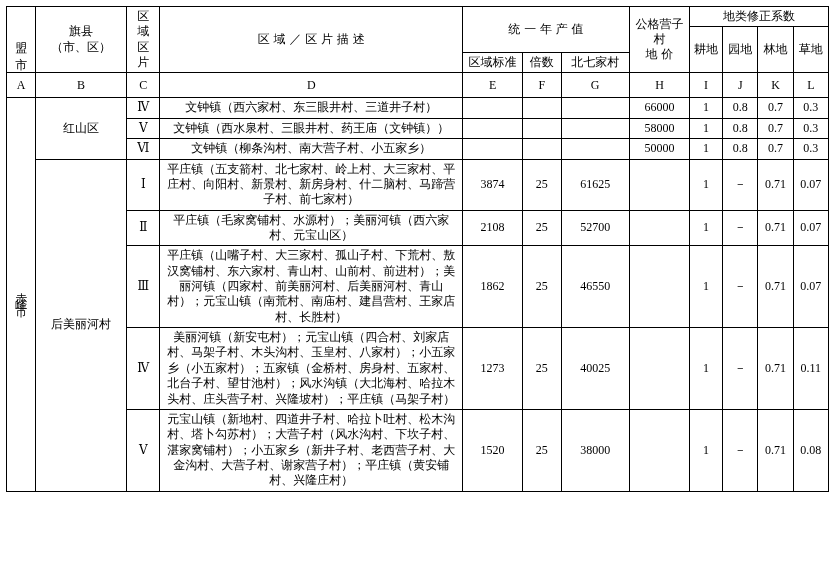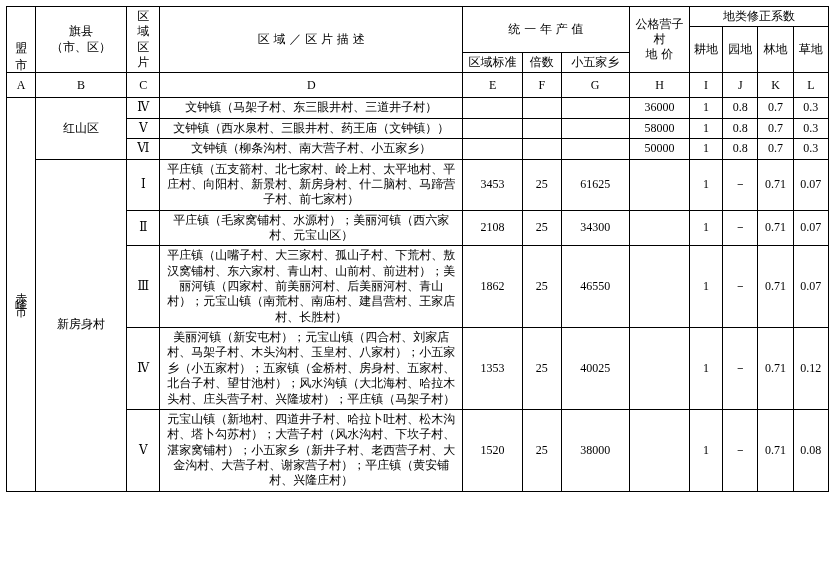--- a/index.html
+++ b/index.html
@@ -128,21 +128,21 @@
     <tr>
       <td class="hdr" rowspan="2">耕地</td>
       <td class="hdr" rowspan="2">园地</td>
       <td class="hdr" rowspan="2">林地</td>
       <td class="hdr" rowspan="2">草地</td>
     </tr>
 
     <tr>
       <td class="hdr">区域标准</td>
       <td class="hdr">倍数</td>
-      <td class="hdr">小五家乡</td>
+      <td class="hdr">北七家村</td>
     </tr>
 
     <tr class="letterrow">
       <td>A</td>
       <td>B</td>
       <td>C</td>
       <td>D</td>
       <td>E</td>
       <td>F</td>
       <td>G</td>
@@ -152,25 +152,25 @@
       <td>K</td>
       <td>L</td>
     </tr>
 
     <tr>
       <td rowspan="8">
         <span class="vert-wide">赤峰市</span>
       </td>
       <td rowspan="3">红山区</td>
       <td class="roman">Ⅳ</td>
-      <td class="desc">文钟镇（马架子村、东三眼井村、三道井子村）</td>
-      <td class="num"></td>
-      <td class="num"></td>
-      <td class="num"></td>
-      <td class="num">36000</td>
+      <td class="desc">文钟镇（西六家村、东三眼井村、三道井子村）</td>
+      <td class="num"></td>
+      <td class="num"></td>
+      <td class="num"></td>
+      <td class="num">66000</td>
       <td class="num">1</td>
       <td class="num">0.8</td>
       <td class="num">0.7</td>
       <td class="num">0.3</td>
     </tr>
 
     <tr>
       <td class="roman">Ⅴ</td>
       <td class="desc">文钟镇（西水泉村、三眼井村、药王庙（文钟镇））</td>
       <td class="num"></td>
@@ -190,39 +190,39 @@
       <td class="num"></td>
       <td class="num"></td>
       <td class="num">50000</td>
       <td class="num">1</td>
       <td class="num">0.8</td>
       <td class="num">0.7</td>
       <td class="num">0.3</td>
     </tr>
 
     <tr>
-      <td rowspan="5">新房身村</td>
+      <td rowspan="5">后美丽河村</td>
       <td class="roman">Ⅰ</td>
-      <td class="desc">平庄镇（五支箭村、北七家村、岭上村、太平地村、平庄村、向阳村、新景村、新房身村、什二脑村、马蹄营子村、前七家村）</td>
-      <td class="num">3453</td>
+      <td class="desc">平庄镇（五支箭村、北七家村、岭上村、大三家村、平庄村、向阳村、新景村、新房身村、什二脑村、马蹄营子村、前七家村）</td>
+      <td class="num">3874</td>
       <td class="num">25</td>
       <td class="num">61625</td>
       <td class="num"></td>
       <td class="num">1</td>
       <td class="num">－</td>
       <td class="num">0.71</td>
       <td class="num">0.07</td>
     </tr>
 
     <tr>
       <td class="roman">Ⅱ</td>
       <td class="desc">平庄镇（毛家窝铺村、水源村）；美丽河镇（西六家村、元宝山区）</td>
       <td class="num">2108</td>
       <td class="num">25</td>
-      <td class="num">34300</td>
+      <td class="num">52700</td>
       <td class="num"></td>
       <td class="num">1</td>
       <td class="num">－</td>
       <td class="num">0.71</td>
       <td class="num">0.07</td>
     </tr>
 
     <tr>
       <td class="roman">Ⅲ</td>
       <td class="desc">平庄镇（山嘴子村、大三家村、孤山子村、下荒村、敖汉窝铺村、东六家村、青山村、山前村、前进村）；美丽河镇（四家村、前美丽河村、后美丽河村、青山村）；元宝山镇（南荒村、南庙村、建昌营村、王家店村、长胜村）</td>
@@ -232,28 +232,28 @@
       <td class="num"></td>
       <td class="num">1</td>
       <td class="num">－</td>
       <td class="num">0.71</td>
       <td class="num">0.07</td>
     </tr>
 
     <tr>
       <td class="roman">Ⅳ</td>
       <td class="desc">美丽河镇（新安屯村）；元宝山镇（四合村、刘家店村、马架子村、木头沟村、玉皇村、八家村）；小五家乡（小五家村）；五家镇（金桥村、房身村、五家村、北台子村、望甘池村）；风水沟镇（大北海村、哈拉木头村、庄头营子村、兴隆坡村）；平庄镇（马架子村）</td>
-      <td class="num">1353</td>
+      <td class="num">1273</td>
       <td class="num">25</td>
       <td class="num">40025</td>
       <td class="num"></td>
       <td class="num">1</td>
       <td class="num">－</td>
       <td class="num">0.71</td>
-      <td class="num">0.12</td>
+      <td class="num">0.11</td>
     </tr>
 
     <tr>
       <td class="roman">Ⅴ</td>
       <td class="desc">元宝山镇（新地村、四道井子村、哈拉卜吐村、松木沟村、塔卜勾苏村）；大营子村（风水沟村、下坎子村、湛家窝铺村）；小五家乡（新井子村、老西营子村、大金沟村、大营子村、谢家营子村）；平庄镇（黄安铺村、兴隆庄村）</td>
       <td class="num">1520</td>
       <td class="num">25</td>
       <td class="num">38000</td>
       <td class="num"></td>
       <td class="num">1</td>

